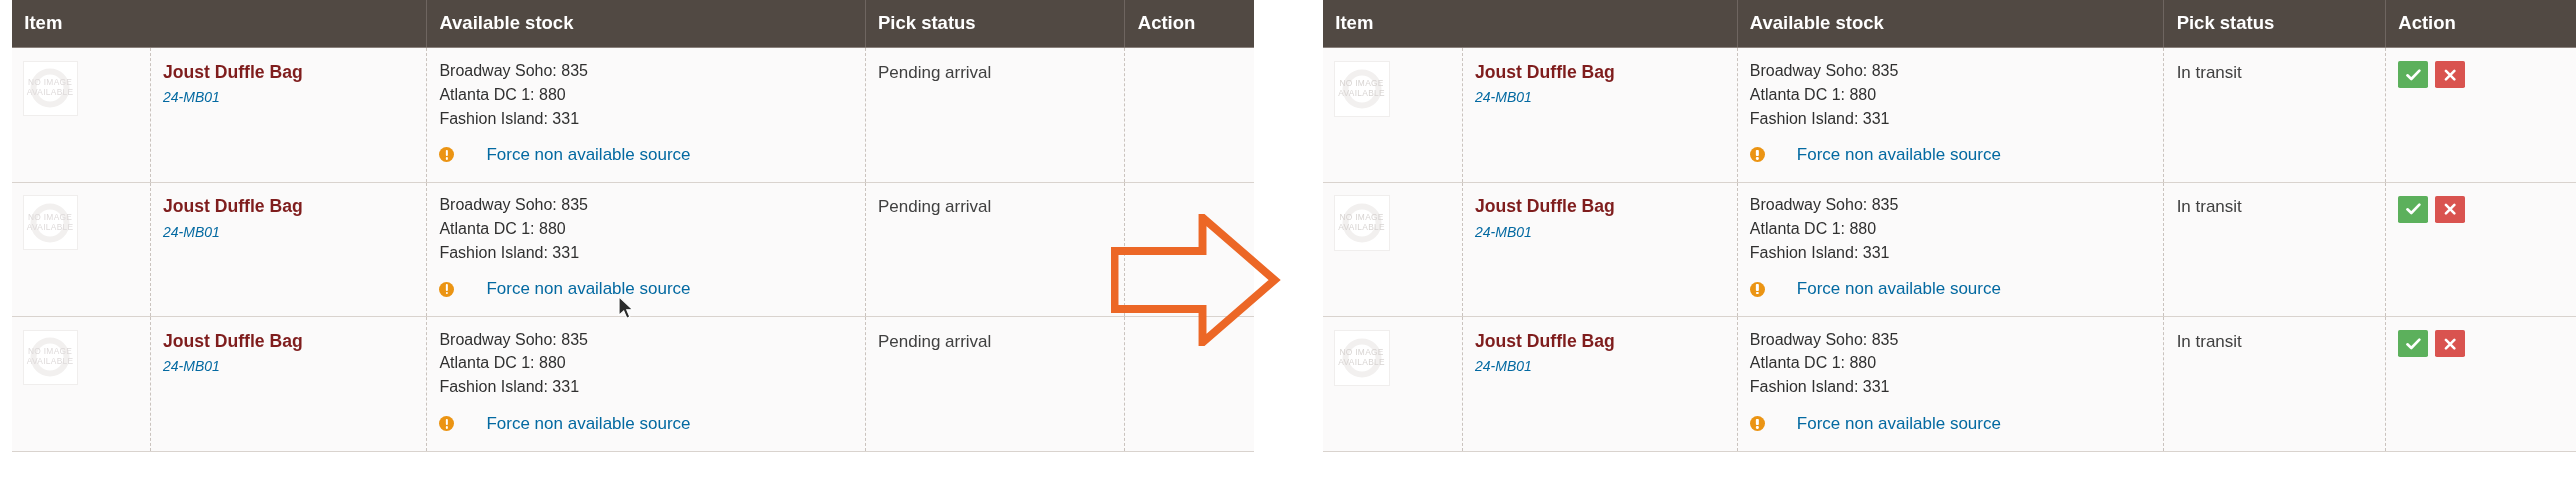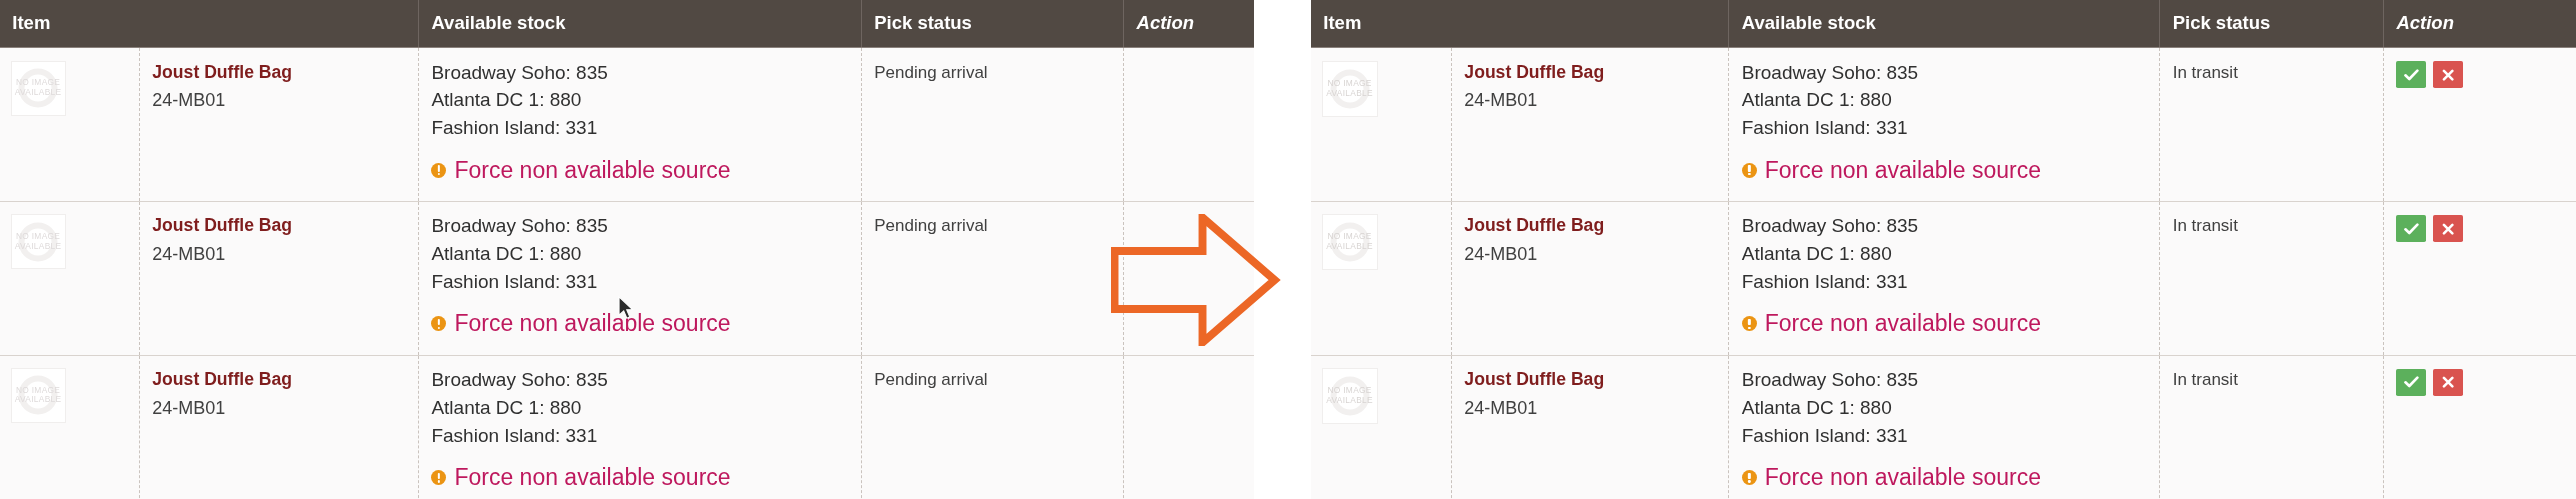--- a/index.html
+++ b/index.html
@@ -27,20 +27,21 @@
     background: #ffffff;
     overflow: hidden;
   }
   .panel-left  { padding: 0 0 0 0; }
   .panel-right { padding: 0 0 0 23px; }
 
   .panel-inner {
     width: 100%;
     height: 100%;
     background: #ffffff;
+    padding-left: 12px;
   }
   .panel-left .panel-inner  { width: 1254px; }
   .panel-right .panel-inner { width: 1265px; }
 
   
   table.grid {
     width: 100%;
     border-collapse: collapse;
     table-layout: fixed;
   }
@@ -51,21 +52,21 @@
     font-size: 18.5px;
     font-weight: bold;
     text-align: left;
     padding: 12.3px 12.3px 13px 12.3px;
     height: 46px;
     vertical-align: middle;
     border-right: 0.9px solid #6e6560;
     border-bottom: 1.8px solid #8a817c;
     white-space: nowrap;
   }
-  thead th:last-child { border-right: none; font-style: italic; }
+  thead th:last-child { border-right: none; }
 
   tbody td {
     background: #fbfafa;
     border-right: 0.9px dashed #cac3be;
     border-bottom: 0.9px solid #d9d3ce;
     padding: 12.3px 12.3px 16px 12.3px;
     vertical-align: top;
     font-size: 17.6px;
     color: #303030;
     line-height: 1.28;
@@ -126,25 +127,26 @@
   }
   .panel-right .thumb .noimg { color: #d8d4d2; }
 
   .item-name {
     font-weight: bold;
     font-size: 17.6px;
     color: #7f1d1d;
     margin-bottom: 6.2px;
   }
   .item-sku {
-    font-size: 18px;
-    color: #404040;
-  }
-
-  .stock-line { font-size: 19px; color: #303030; margin-bottom: 3.5px; }
+    font-size: 14px;
+    color: #0369a1;
+    font-style: italic;
+  }
+
+  .stock-line { font-size: 16px; color: #303030; margin-bottom: 3.5px; }
 
   .force-row {
     display: flex;
     align-items: center;
     margin-top: 15px;
     gap: 8px;
   }
   .warn-icon {
     flex: 0 0 auto;
     width: 15px; height: 15px;
@@ -165,25 +167,26 @@
   .warn-icon::after {
     content: "";
     position: absolute;
     left: 50%; bottom: 2.6px;
     transform: translateX(-50%);
     width: 2.3px; height: 2.3px;
     background: #ffffff;
     border-radius: 50%;
   }
   .force-link {
-    color: #be185d;
-    font-size: 23px;
+    color: #0369a1;
+    font-size: 17px;
     text-decoration: none;
     cursor: pointer;
     white-space: nowrap;
+    margin-left: 24px;
   }
 
   .pick-status { font-size: 17px; color: #404040; }
 
   
   .act-wrap { display: flex; gap: 7px; align-items: flex-start; padding-top: 0.9px; }
   .btn-act {
     width: 30px; height: 27px;
     border: none;
     border-radius: 1.8px;

